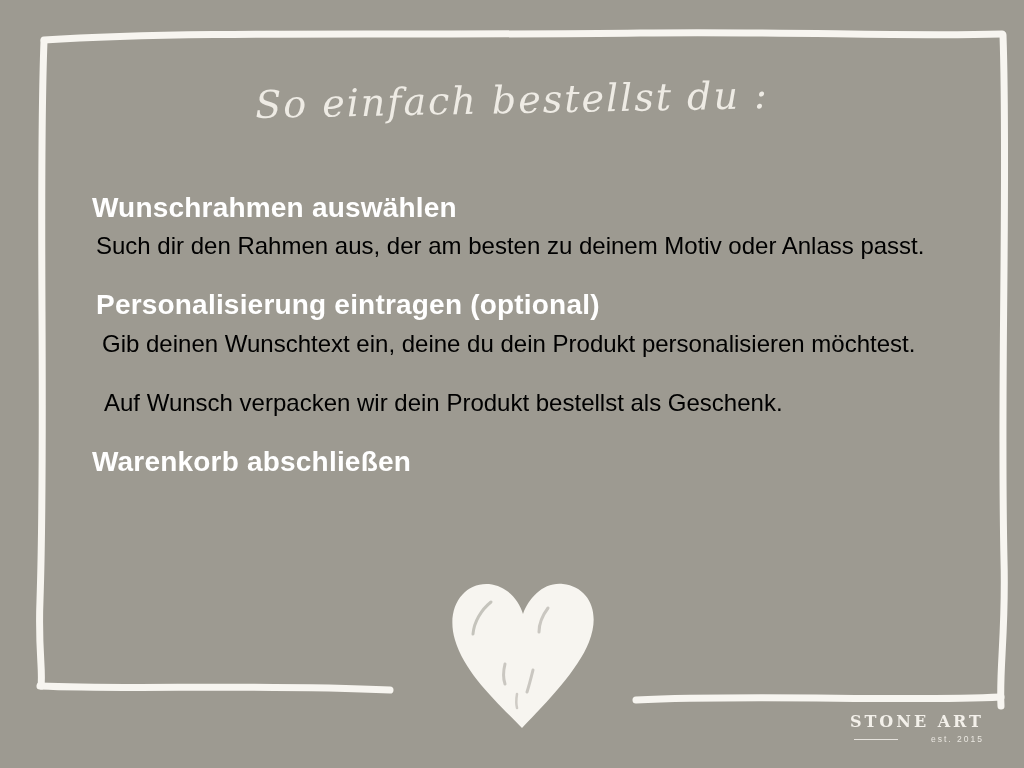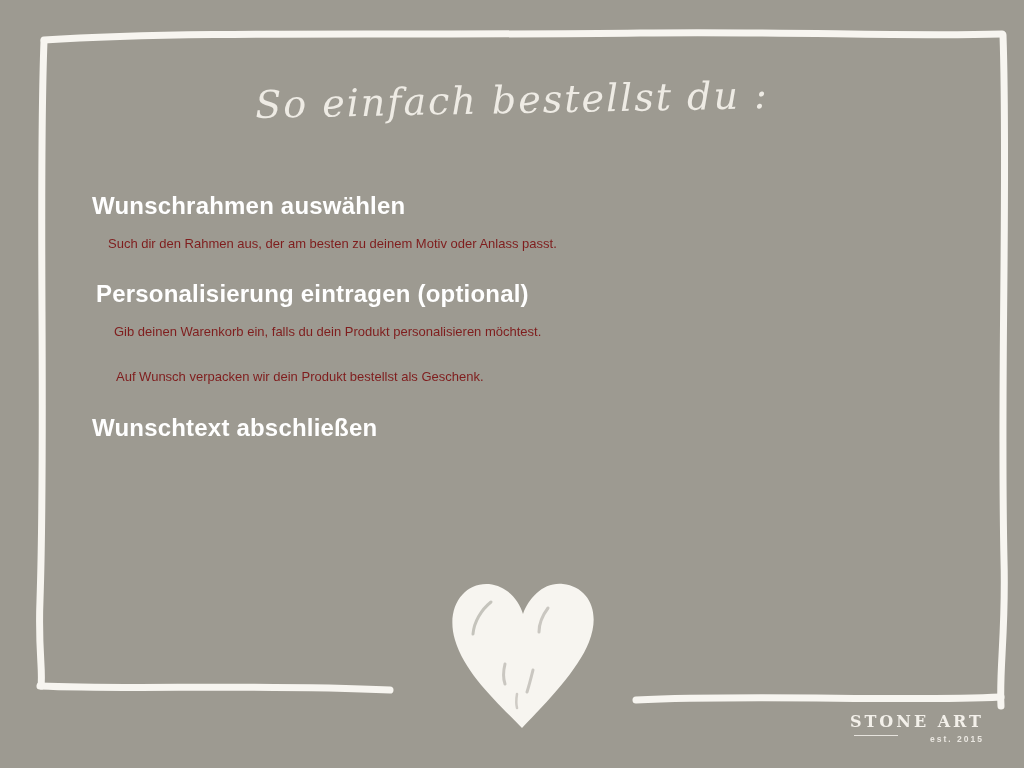--- a/index.html
+++ b/index.html
@@ -48,31 +48,31 @@
 
   .steps {
     position: absolute;
     top: 192px;
     left: 92px;
     width: 860px;
   }
   .step { margin-bottom: 28px; }
   .step-title {
     color: #ffffff;
-    font-size: 24px;
+    font-size: 28px;
     font-weight: bold;
     letter-spacing: .2px;
     margin: 0 0 6px 0;
     line-height: 1.15;
   }
   .step-desc {
-    color: #7f1d1d;
-    font-size: 13px;
+    color: #000000;
+    font-size: 24px;
     font-weight: 400;
-    margin: 16px;
+    margin: 4px;
     line-height: 1.3;
   }
   .step-2 .step-title, .step-3 .step-title { padding-left: 4px; }
   .step-2 .step-desc { padding-left: 6px; }
   .step-3 .step-desc { padding-left: 8px; }
 
   .heart {
     position: absolute;
     left: 447px;
     top: 578px;
@@ -102,23 +102,23 @@
   .brand-rule {
     display: block;
     width: 44px;
     height: 1px;
     background: #f3f0ea;
     margin: 4px auto 0 4px;
     opacity: .85;
   }
   .brand-bottom {
     display: flex;
+    align-items: center;
     gap: 4px;
     justify-content: center;
-    font-weight: bold;
   }
 </style>
 </head>
 <body>
 
 <div class="slide">
 
   <div class="frame">
     <svg width="1024" height="768" viewBox="0 0 1024 768" fill="none" xmlns="http://www.w3.org/2000/svg">
 
@@ -138,29 +138,29 @@
 
   <div class="steps">
 
     <div class="step step-1">
       <p class="step-title">Wunschrahmen auswählen</p>
       <p class="step-desc">Such dir den Rahmen aus, der am besten zu deinem Motiv oder Anlass passt.</p>
     </div>
 
     <div class="step step-2">
       <p class="step-title">Personalisierung eintragen (optional)</p>
-      <p class="step-desc">Gib deinen Warenkorb ein, falls du dein Produkt personalisieren möchtest.</p>
+      <p class="step-desc">Gib deinen Wunschtext ein, deine du dein Produkt personalisieren möchtest.</p>
     </div>
 
     <div class="step step-3">
       <p class="step-desc">Auf Wunsch verpacken wir dein Produkt bestellst als Geschenk.</p>
     </div>
 
     <div class="step step-4">
-      <p class="step-title">Wunschtext abschließen</p>
+      <p class="step-title">Warenkorb abschließen</p>
     </div>
 
   </div>
 
   <div class="heart">
     <svg width="150" height="155" viewBox="0 0 150 155" xmlns="http://www.w3.org/2000/svg">
       <path d="M75 150 C 52 126, 18 96, 8 62 C -2 28, 18 4, 42 6 C 60 8, 72 22, 76 36 C 82 20, 96 4, 116 6 C 142 9, 154 34, 142 64 C 131 92, 100 124, 75 150 Z" fill="#f7f5f0"></path>
       <path d="M44 24 C 34 32, 27 44, 26 56" stroke="#9d9a91" stroke-width="3" stroke-linecap="round" fill="none" opacity="0.55"></path>
       <path d="M101 30 C 95 38, 92 46, 92 54" stroke="#9d9a91" stroke-width="3" stroke-linecap="round" fill="none" opacity="0.5"></path>
       <path d="M58 86 C 56 94, 56 100, 58 106" stroke="#9d9a91" stroke-width="3" stroke-linecap="round" fill="none" opacity="0.5"></path>

